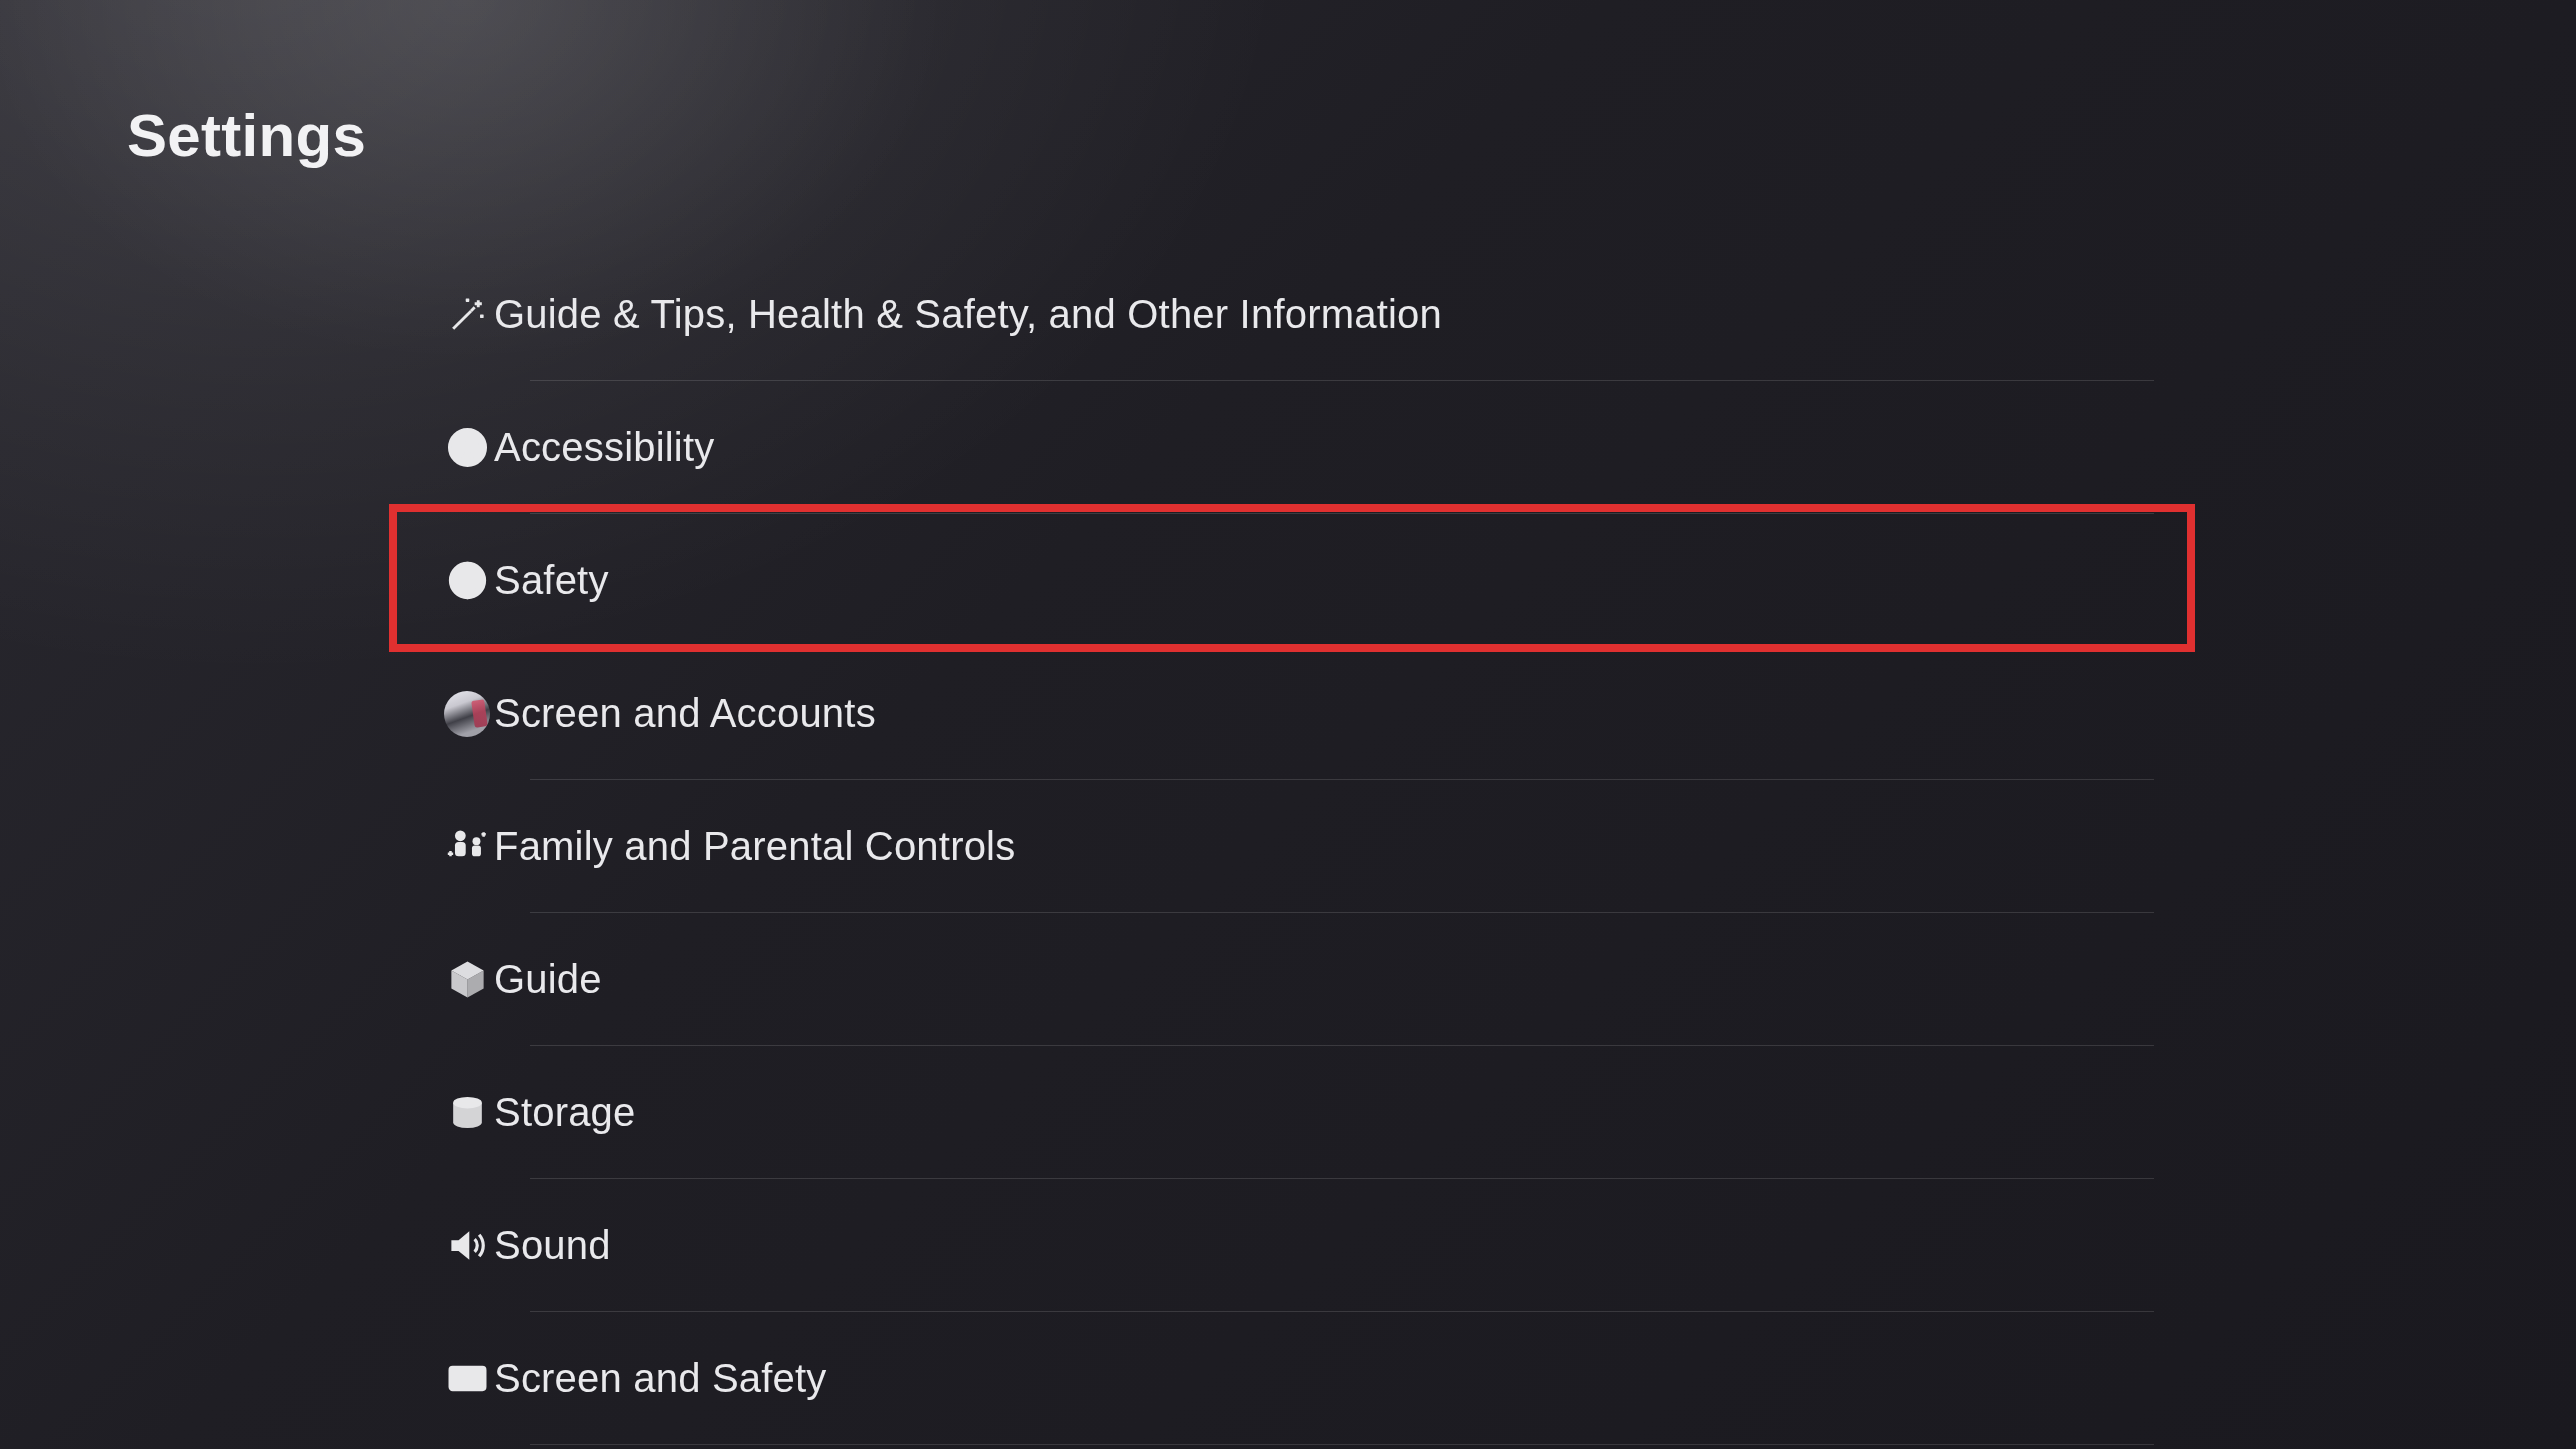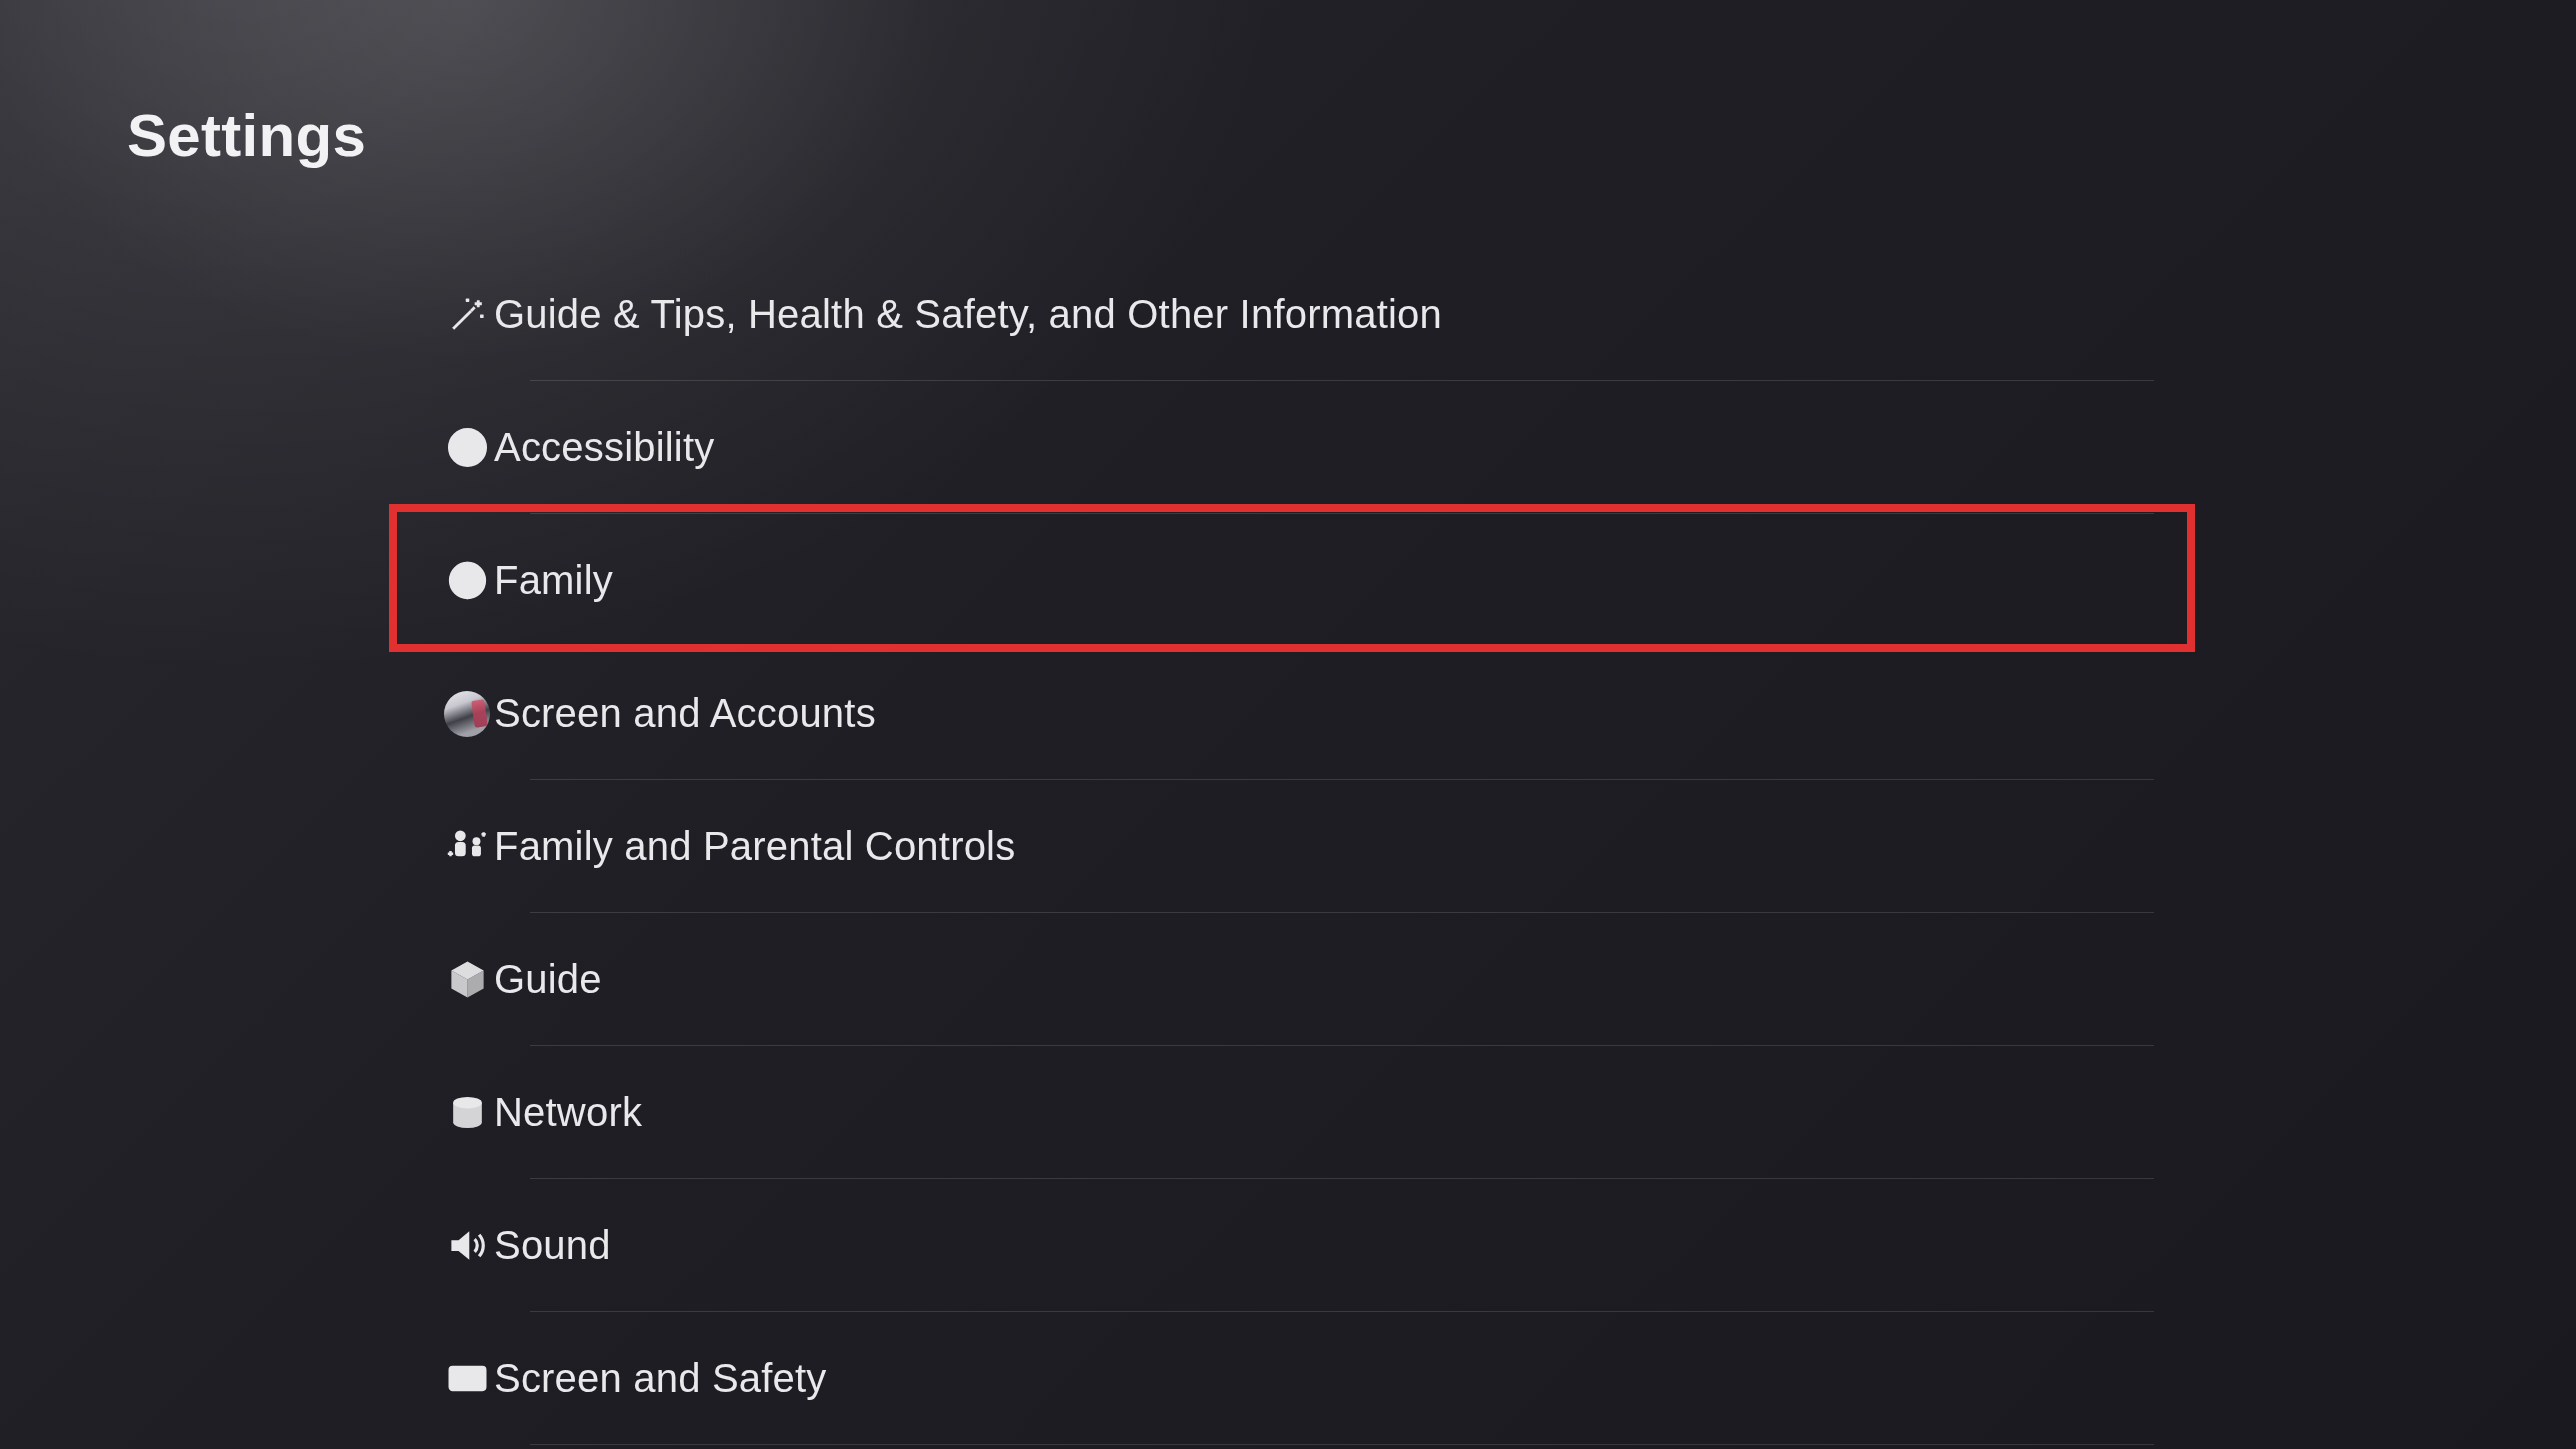--- a/index.html
+++ b/index.html
@@ -132,21 +132,21 @@
   </div>
 
   <div class="row">
     <span class="icon-slot">
       <svg viewBox="0 0 24 24" stroke-width="1.8" fill="none">
         <circle cx="12" cy="12" r="9.5" stroke="#e8e8ea"></circle>
         <ellipse cx="12" cy="12" rx="4" ry="9.5" stroke="#e8e8ea"></ellipse>
         <path d="M3 9 H21 M3 15 H21" stroke="#e8e8ea"></path>
       </svg>
     </span>
-    <span class="label">Family</span>
+    <span class="label">Safety</span>
     <div class="divider"></div>
   </div>
 
   <div class="row">
     <span class="icon-slot">
       <div class="avatar"></div>
     </span>
     <span class="label">Screen and Accounts</span>
     <div class="divider"></div>
   </div>
@@ -178,21 +178,21 @@
     <div class="divider"></div>
   </div>
 
   <div class="row">
     <span class="icon-slot">
       <svg viewBox="0 0 24 24" stroke-width="1.8" fill="none" stroke="#e8e8ea">
         <ellipse cx="12" cy="6.5" rx="8" ry="3.2" fill="#e8e8ea" stroke="none"></ellipse>
         <path d="M4 6.5 V17.5 A8 3.2 0 0 0 20 17.5 V6.5" fill="#e8e8ea" stroke="none" opacity="0.9"></path>
       </svg>
     </span>
-    <span class="label">Network</span>
+    <span class="label">Storage</span>
     <div class="divider"></div>
   </div>
 
   <div class="row">
     <span class="icon-slot">
       <svg viewBox="0 0 24 24" fill="#e8e8ea" stroke="#e8e8ea" stroke-width="1.8">
         <path d="M3 9 H7 L13 4 V20 L7 15 H3 Z" stroke="none"></path>
         <path d="M16 8.5 A5 5 0 0 1 16 15.5" fill="none"></path>
         <path d="M18.5 6 A9 9 0 0 1 18.5 18" fill="none"></path>
       </svg>

